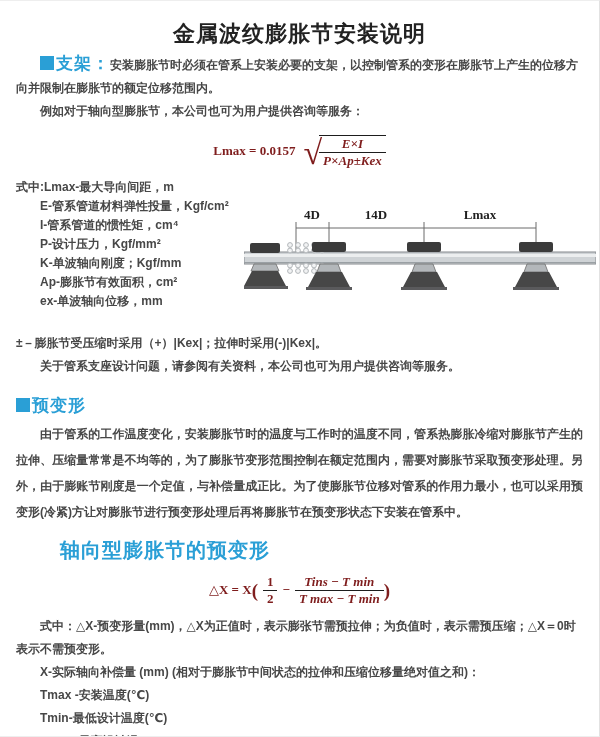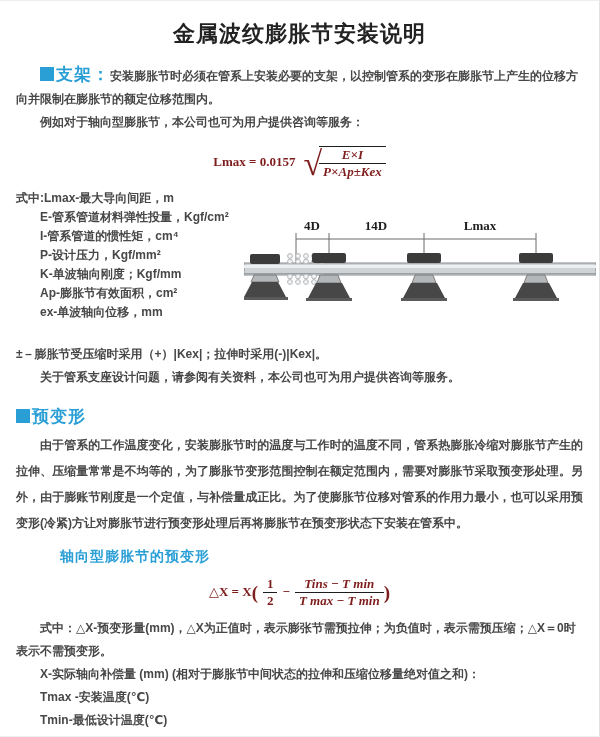--- a/index.html
+++ b/index.html
@@ -4,29 +4,29 @@
 <style>
   html,body{margin:0;padding:0;background:#fff;}
   .page{
     position:relative;width:600px;height:737px;overflow:hidden;
     box-sizing:border-box;background:#fff;
     border-top:1px solid #eee;border-right:1px solid #e2e2e2;border-bottom:1px solid #eee;
     padding:10px 16px 0 16px;
     font-family:"Liberation Sans","DejaVu Sans",sans-serif;
     color:#454545;
   }
-  h1.title{font-size:22px;font-weight:700;color:#222;text-align:center;margin:8px 0 14px 0;letter-spacing:1px;}
+  h1.title{font-size:22px;font-weight:700;color:#222;text-align:center;margin:8px 0 3px 0;letter-spacing:1px;}
   .para{font-size:12px;line-height:23px;font-weight:600;color:#474747;margin:0;}
   .justify{text-align:justify;line-height:26px;}
   .ind{text-indent:24px;}
   .ind2{padding-left:24px;}
   .sq{display:inline-block;width:14px;height:14px;background:#2a9fd6;vertical-align:-1px;margin-right:2px;}
   .sec-label{color:#2a9fd6;font-size:17px;font-weight:700;letter-spacing:1px;margin-top:24px;}
   h2.sec{margin:16px 0 4px 0;font-size:17px;color:#2a9fd6;font-weight:700;letter-spacing:1px;}
-  h3.sub{color:#2a9fd6;font-weight:700;font-size:14px;letter-spacing:1px;margin:12px 0 2px 0;}
+  h3.sub{color:#2a9fd6;font-weight:700;font-size:20px;letter-spacing:1px;margin:12px 0 2px 0;}
   h3.axial{margin-left:44px;}
   
   .formula{text-align:center;font-family:"Liberation Serif","DejaVu Serif",serif;font-weight:700;font-size:13px;color:#7f1d1d;}
   .f1{margin:12px 0 8px 0;}
   .f2{margin:10px 0 8px 0;}
   .frac{display:inline-block;vertical-align:middle;line-height:1.25;font-style:italic;}
   .frac .num{display:block;border-bottom:1px solid #1d1d1d;padding:0 4px;}
   .frac .den{display:block;padding:0 4px;}
   .frac.plain{font-style:normal;}
   .sqrt{display:inline-block;white-space:nowrap;}

